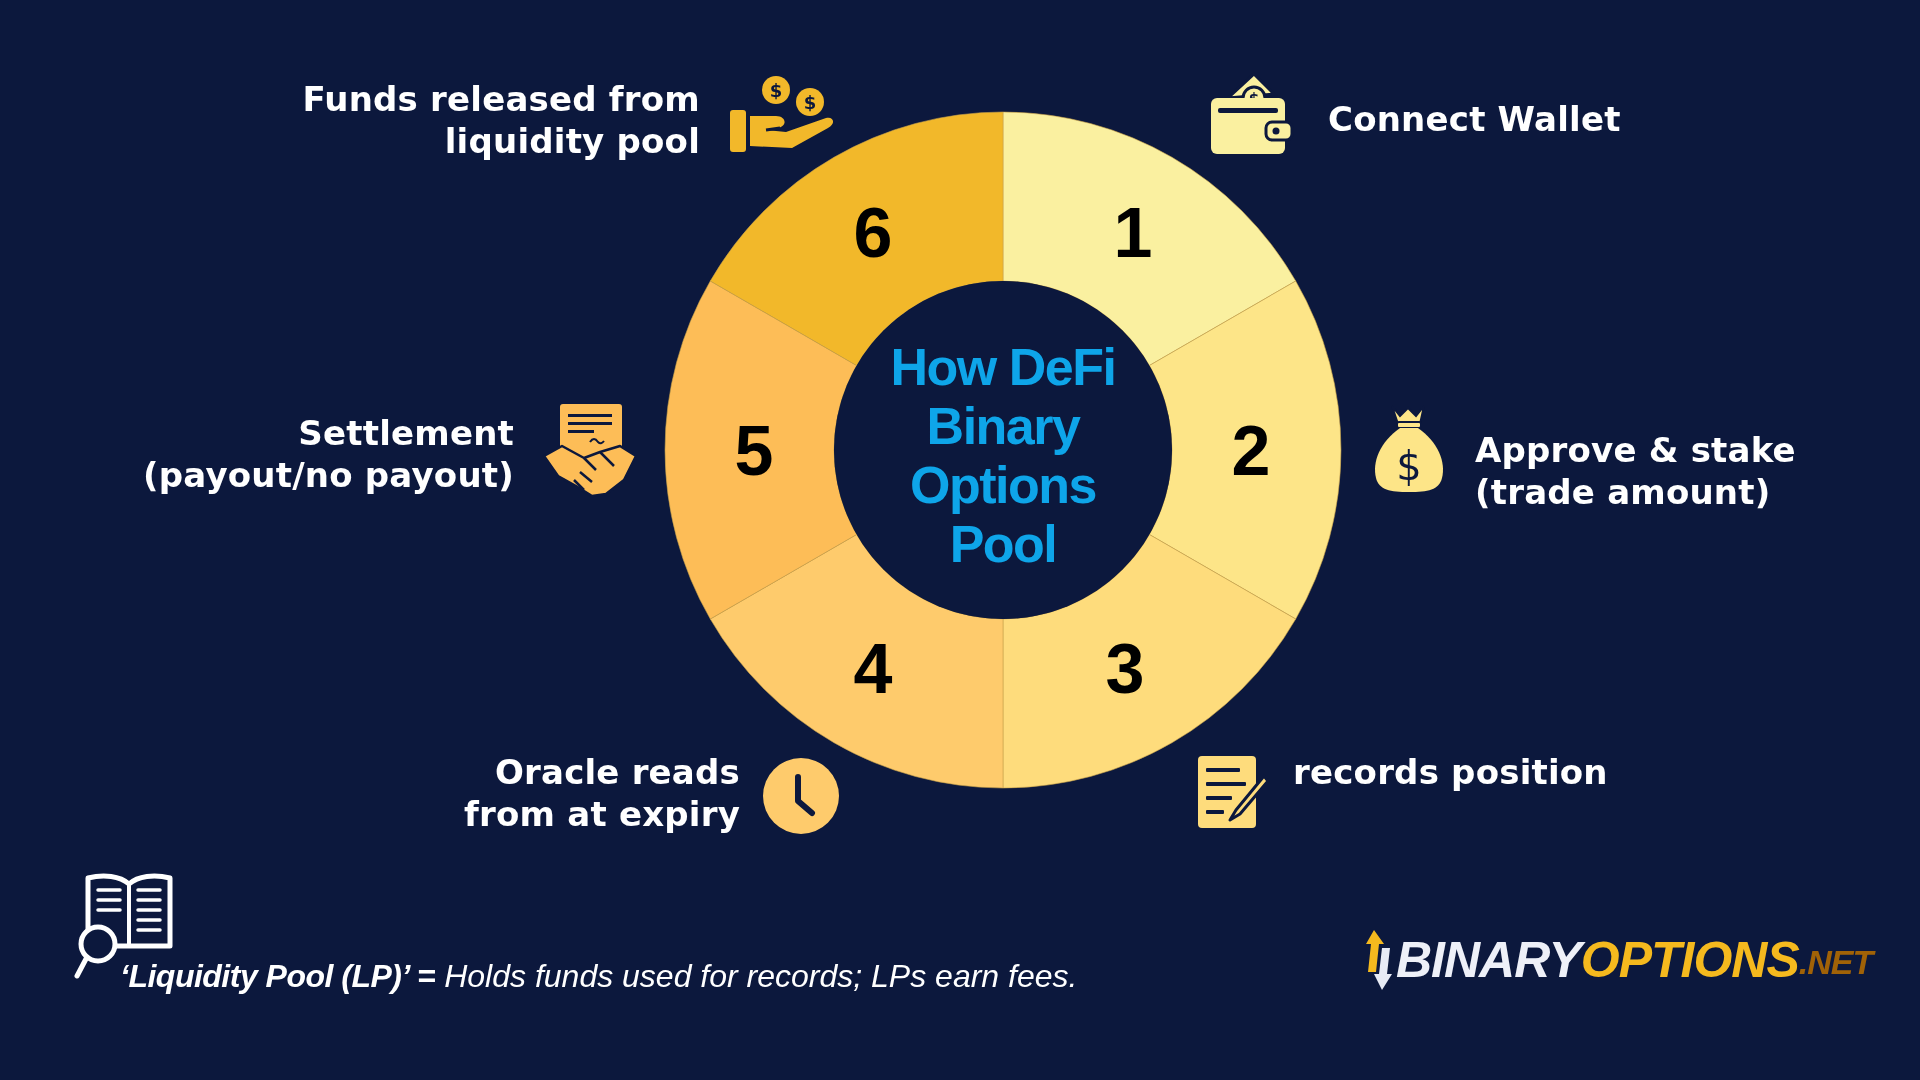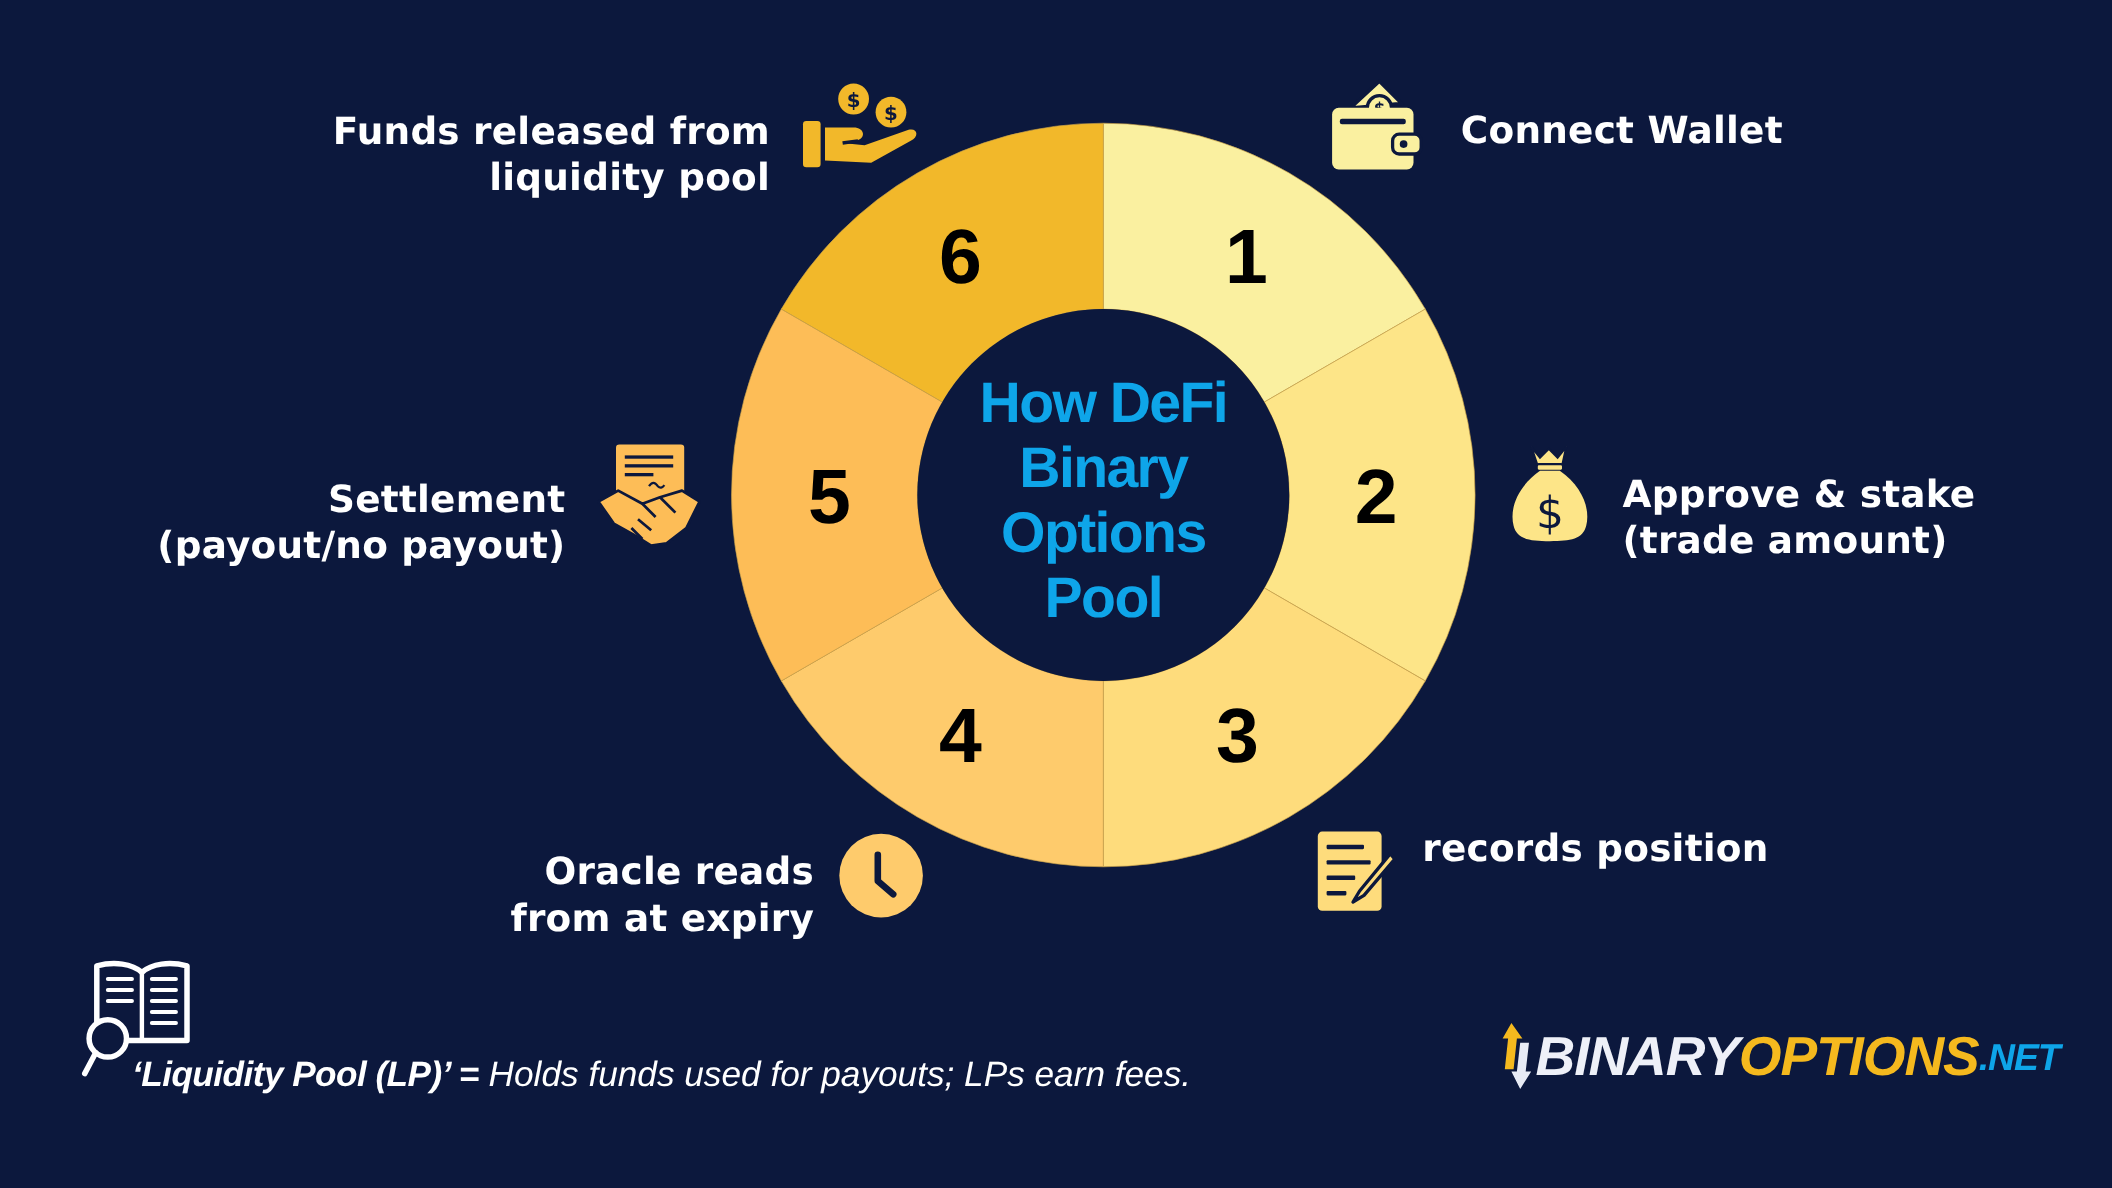--- a/index.html
+++ b/index.html
@@ -14,21 +14,21 @@
   .step-label {
     position: absolute;
     font-family: "DejaVu Sans", sans-serif;
     font-weight: bold;
     font-size: 34px;
     line-height: 42px;
     color: #ffffff;
     white-space: nowrap;
     letter-spacing: 0.2px;
   }
-  .step-label.right { text-align: right; margin-top: 21px; }
+  .step-label.right { text-align: right; }
   .step-label.left { text-align: left; }
   .step-label span { display: block; }
   .icon { position: absolute; }
   .center-title {
     position: absolute;
     left: 843px; top: 338px; width: 320px;
     text-align: center;
     font-family: "Liberation Sans", sans-serif;
     font-weight: bold;
     font-size: 52px;
@@ -62,21 +62,21 @@
     height: 64px;
     display: flex; align-items: center;
     font-family: "Liberation Sans", sans-serif;
     font-weight: bold;
     font-style: italic;
     font-size: 50px;
     letter-spacing: -1px;
   }
   .logo .w { color: #eef0f8; }
   .logo .y { color: #f5b91e; }
-  .logo .net { color: #0ea5e9; font-size: 34px; align-self: flex-end; margin-bottom: 10px; }
+  .logo .net { color: #a16207; font-size: 34px; align-self: flex-end; margin-bottom: 10px; }
 </style>
 </head>
 <body>
 
 <svg id="wheel" width="1920" height="1080" viewBox="0 0 1920 1080">
 
   <path fill="#faf0a0" stroke="#c9a24a" stroke-width="0.6" d="M1003,112 A338,338 0 0,1 1295.7,281 L1149.4,365.5 A169,169 0 0,0 1003,281 Z"></path>
   <path fill="#fde588" stroke="#c9a24a" stroke-width="0.6" d="M1295.7,281 A338,338 0 0,1 1295.7,619 L1149.4,534.5 A169,169 0 0,0 1149.4,365.5 Z"></path>
   <path fill="#fedc7c" stroke="#c9a24a" stroke-width="0.6" d="M1295.7,619 A338,338 0 0,1 1003,788 L1003,619 A169,169 0 0,0 1149.4,534.5 Z"></path>
   <path fill="#fecb6c" stroke="#c9a24a" stroke-width="0.6" d="M1003,788 A338,338 0 0,1 710.3,619 L856.6,534.5 A169,169 0 0,0 1003,619 Z"></path>
@@ -183,21 +183,21 @@
       <line x1="64" y1="28" x2="86" y2="28"></line>
       <line x1="64" y1="38" x2="86" y2="38"></line>
     <line x1="64" y1="48" x2="86" y2="48"></line>
       <line x1="64" y1="58" x2="86" y2="58"></line>
   </g>
   <circle cx="24" cy="72" r="17" fill="#0c183d" stroke="#ffffff" stroke-width="5"></circle>
   <line x1="13" y1="85" x2="3" y2="104" stroke="#ffffff" stroke-width="5" stroke-linecap="round"></line>
 </svg>
 <div class="footnote">
   <span class="term">‘Liquidity Pool (LP)’ =</span>
-  <span class="def">Holds funds used for payouts; LPs earn fees.</span>
+  <span class="def">Holds funds used for records; LPs earn fees.</span>
 </div>
 
 <div class="logo">
   <svg width="34" height="64" viewBox="0 0 34 64">
     <path d="M12,2 L22,16 L17,16 L14,44 L6,44 L9,16 L4,16 Z" fill="#f5b91e"></path>
     <path d="M20,20 L28,20 L25,46 L30,46 L20,62 L12,46 L17,46 Z" fill="#e8ebf5"></path>
   </svg>
   <span class="w">BINARY</span>
   <span class="y">OPTIONS</span>
   <span class="net">.NET</span>

